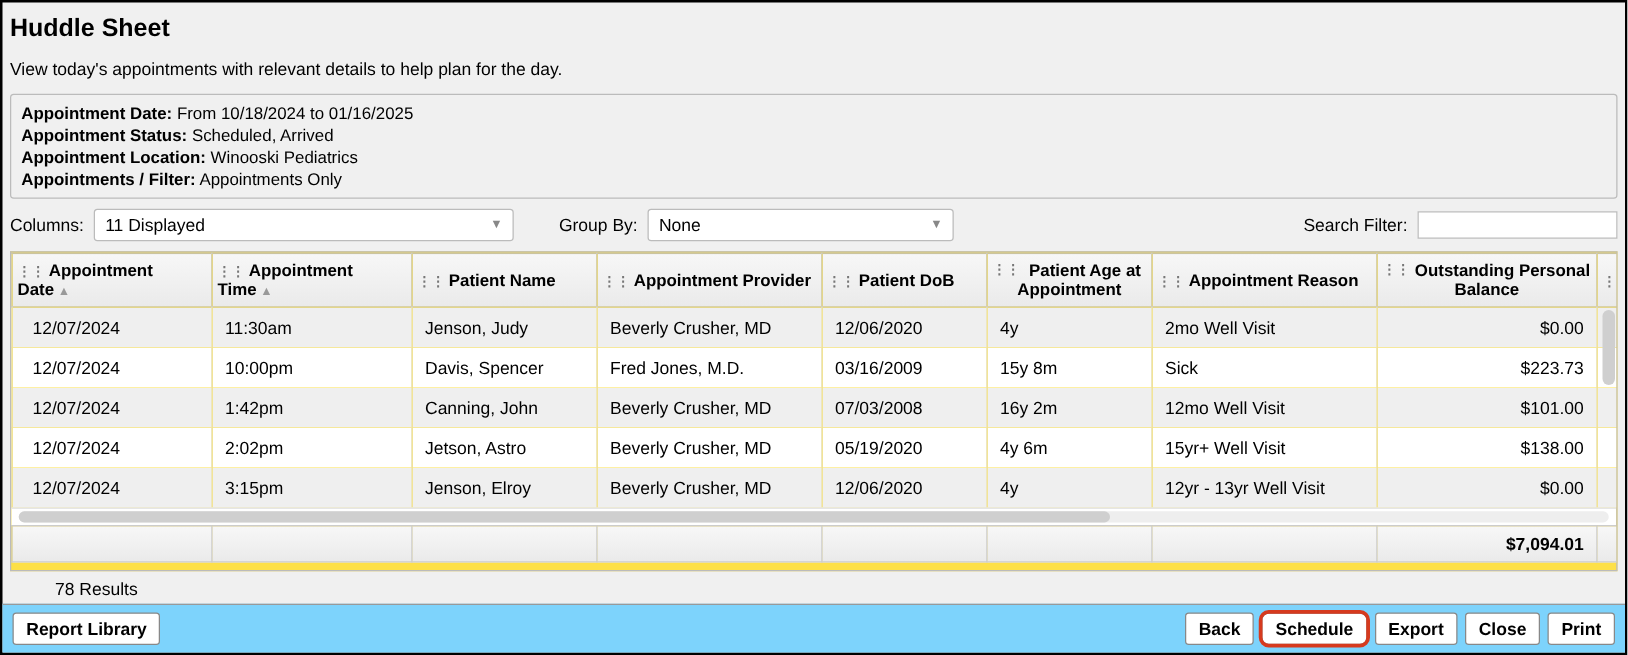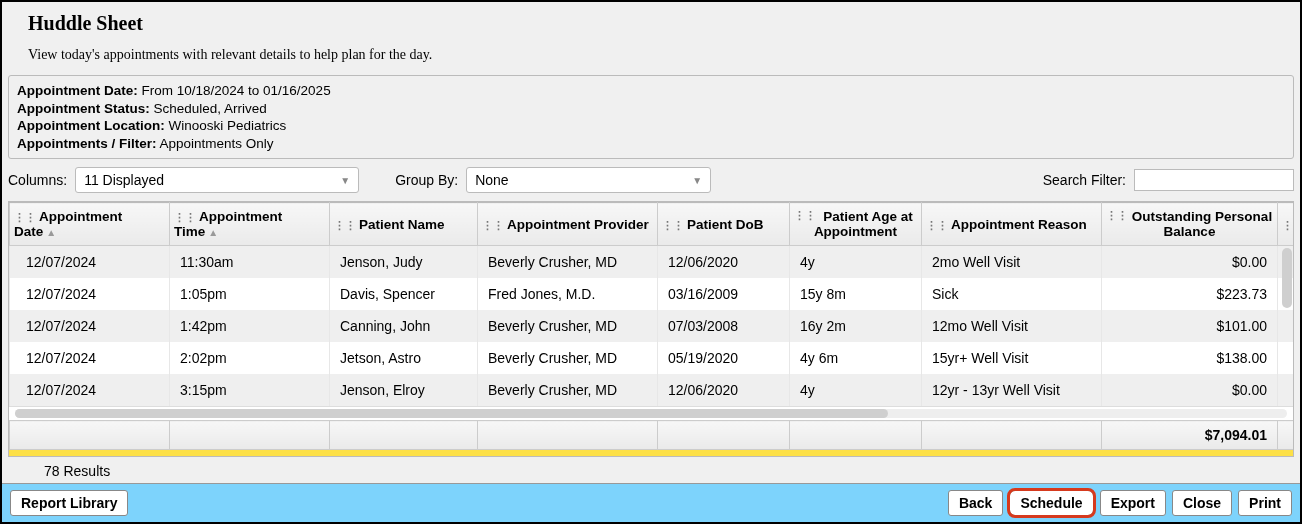--- a/index.html
+++ b/index.html
@@ -12,22 +12,21 @@
 .window {
   width: 1302px;
   height: 524px;
   background: #f0f0f0;
   border: 2px solid #000;
   display: flex;
   flex-direction: column;
   position: relative;
 }
 .header {
-  padding: 10px 10px 6px 26px;
-  font-family: Liberation Serif, serif;
+  padding: 10px 10px 6px 6px;
 }
 .page-title {
   font-size: 20px;
   font-weight: bold;
   margin-bottom: 12px;
 }
 .page-subtitle {
   font-size: 14px;
   margin-bottom: 6px;
 }
@@ -211,21 +210,21 @@
 
   <div class="criteria-box">
     <div><span class="label">Appointment Date:</span><span> From 10/18/2024 to 01/16/2025</span></div>
     <div><span class="label">Appointment Status:</span><span> Scheduled, Arrived</span></div>
     <div><span class="label">Appointment Location:</span><span> Winooski Pediatrics</span></div>
     <div><span class="label">Appointments / Filter:</span><span> Appointments Only</span></div>
   </div>
 
   <div class="controls-row">
     <label>Columns:</label>
-    <div class="select" style="width:284px">
+    <div class="select" style="width:336px">
       <span>11 Displayed</span>
       <span class="caret">▼</span>
     </div>
     <div style="width:20px"></div>
     <label>Group By:</label>
     <div class="select" style="width:245px">
       <span>None</span>
       <span class="caret">▼</span>
     </div>
     <div class="spacer"></div>
@@ -266,21 +265,21 @@
           <td>Jenson, Judy</td>
           <td>Beverly Crusher, MD</td>
           <td>12/06/2020</td>
           <td>4y</td>
           <td>2mo Well Visit</td>
           <td class="num">$0.00</td>
           <td></td>
         </tr>
         <tr>
           <td class="pad-ind">12/07/2024</td>
-          <td>1:05pm</td>
+          <td>10:00pm</td>
           <td>Davis, Spencer</td>
           <td>Fred Jones, M.D.</td>
           <td>03/16/2009</td>
           <td>15y 8m</td>
           <td>Sick</td>
           <td class="num">$223.73</td>
           <td></td>
         </tr>
         <tr>
           <td class="pad-ind">12/07/2024</td>

